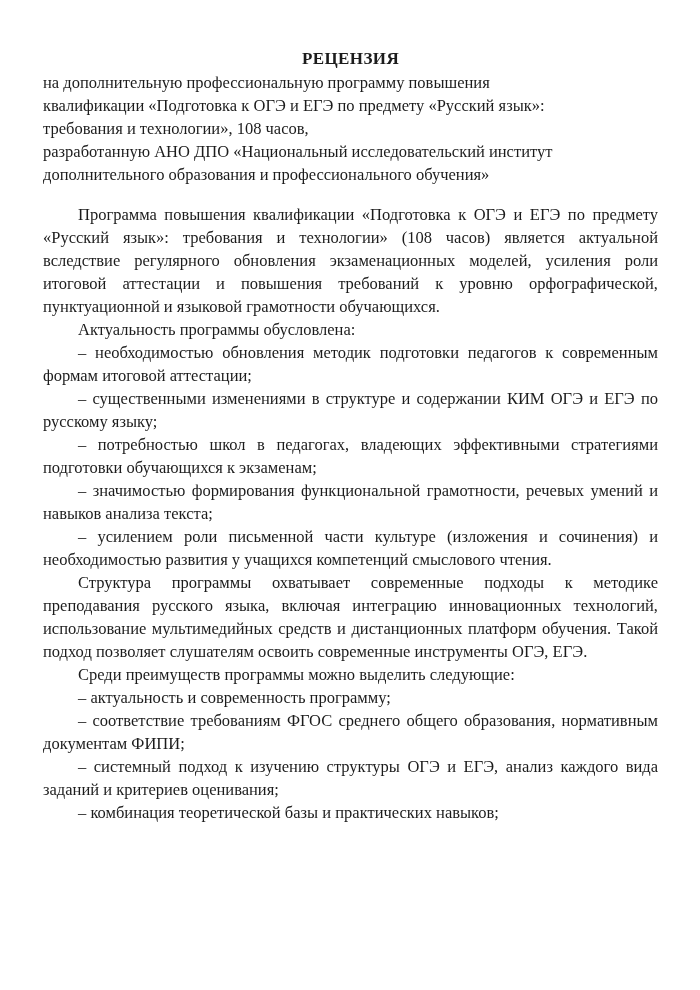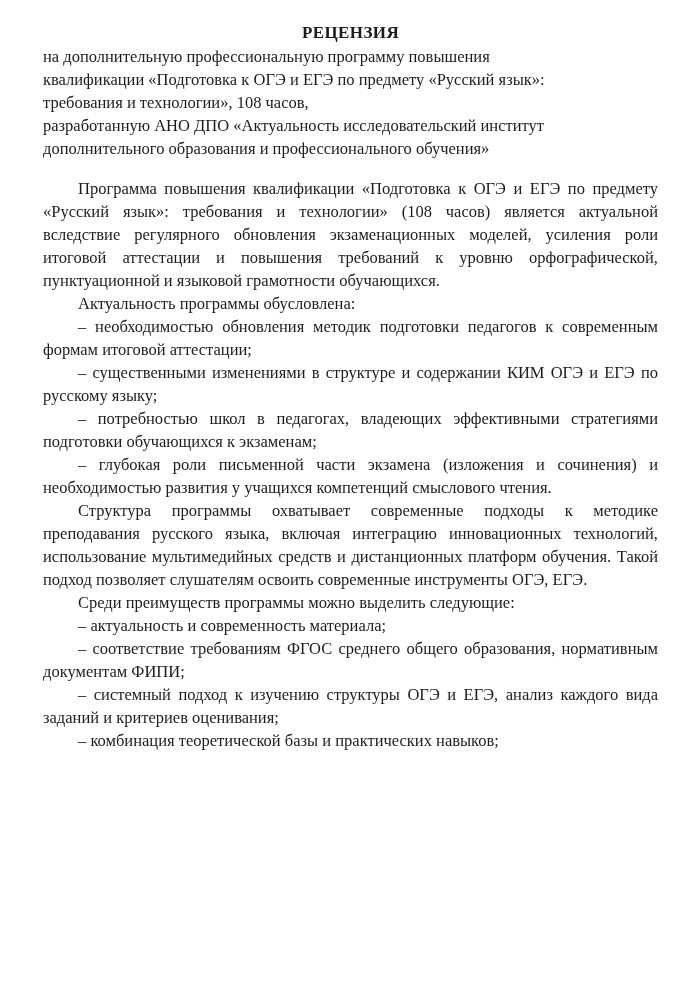--- a/index.html
+++ b/index.html
@@ -9,21 +9,21 @@
   body {
     width: 700px;
     height: 990px;
     background: #ffffff;
     overflow: hidden;
   }
   .page {
     box-sizing: border-box;
     width: 700px;
     height: 792px;
-    padding: 21px 42px 0 43px;
+    padding: 47px 42px 0 43px;
     font-family: "Liberation Serif", "DejaVu Serif", serif;
     color: #1c1c1c;
     -webkit-font-smoothing: antialiased;
   }
   .doc-title {
     margin: 0;
     font-size: 17px;
     line-height: 24px;
     font-weight: bold;
     text-align: center;
@@ -51,31 +51,32 @@
 </head>
 <body style="background: rgb(255, 255, 255);">
 
 <div class="page" style="color: rgb(28, 28, 28);">
   <h1 class="doc-title">РЕЦЕНЗИЯ</h1>
 
   <div class="doc-subtitle">
       <div class="subtitle-line">на дополнительную профессиональную программу повышения</div>
       <div class="subtitle-line">квалификации «Подготовка к ОГЭ и ЕГЭ по предмету «Русский язык»:</div>
       <div class="subtitle-line">требования и технологии», 108 часов,</div>
-      <div class="subtitle-line">разработанную АНО ДПО «Актуальность исследовательский институт</div>
+      <div class="subtitle-line">разработанную АНО ДПО «Национальный исследовательский институт</div>
       <div class="subtitle-line">дополнительного образования и профессионального обучения»</div>
     </div>
 
   <div class="doc-body">
       <p class="para">Программа повышения квалификации «Подготовка к ОГЭ и ЕГЭ по предмету «Русский язык»: требования и технологии» (108 часов) является актуальной вследствие регулярного обновления экзаменационных моделей, усиления роли итоговой аттестации и повышения требований к уровню орфографической, пунктуационной и языковой грамотности обучающихся.</p>
       <p class="para">Актуальность программы обусловлена:</p>
       <p class="para">– необходимостью обновления методик подготовки педагогов к современным формам итоговой аттестации;</p>
       <p class="para">– существенными изменениями в структуре и содержании КИМ ОГЭ и ЕГЭ по русскому языку;</p>
       <p class="para">– потребностью школ в педагогах, владеющих эффективными стратегиями подготовки обучающихся к экзаменам;</p>
-      <p class="para">– глубокая роли письменной части экзамена (изложения и сочинения) и необходимостью развития у учащихся компетенций смыслового чтения.</p>
+      <p class="para">– значимостью формирования функциональной грамотности, речевых умений и навыков анализа текста;</p>
+      <p class="para">– усилением роли письменной части культуре (изложения и сочинения) и необходимостью развития у учащихся компетенций смыслового чтения.</p>
       <p class="para">Структура программы охватывает современные подходы к методике преподавания русского языка, включая интеграцию инновационных технологий, использование мультимедийных средств и дистанционных платформ обучения. Такой подход позволяет слушателям освоить современные инструменты ОГЭ, ЕГЭ.</p>
       <p class="para">Среди преимуществ программы можно выделить следующие:</p>
-      <p class="para">– актуальность и современность материала;</p>
+      <p class="para">– актуальность и современность программу;</p>
       <p class="para">– соответствие требованиям ФГОС среднего общего образования, нормативным документам ФИПИ;</p>
       <p class="para">– системный подход к изучению структуры ОГЭ и ЕГЭ, анализ каждого вида заданий и критериев оценивания;</p>
       <p class="para">– комбинация теоретической базы и практических навыков;</p>
     </div>
 </div>
 
 </body></html>

